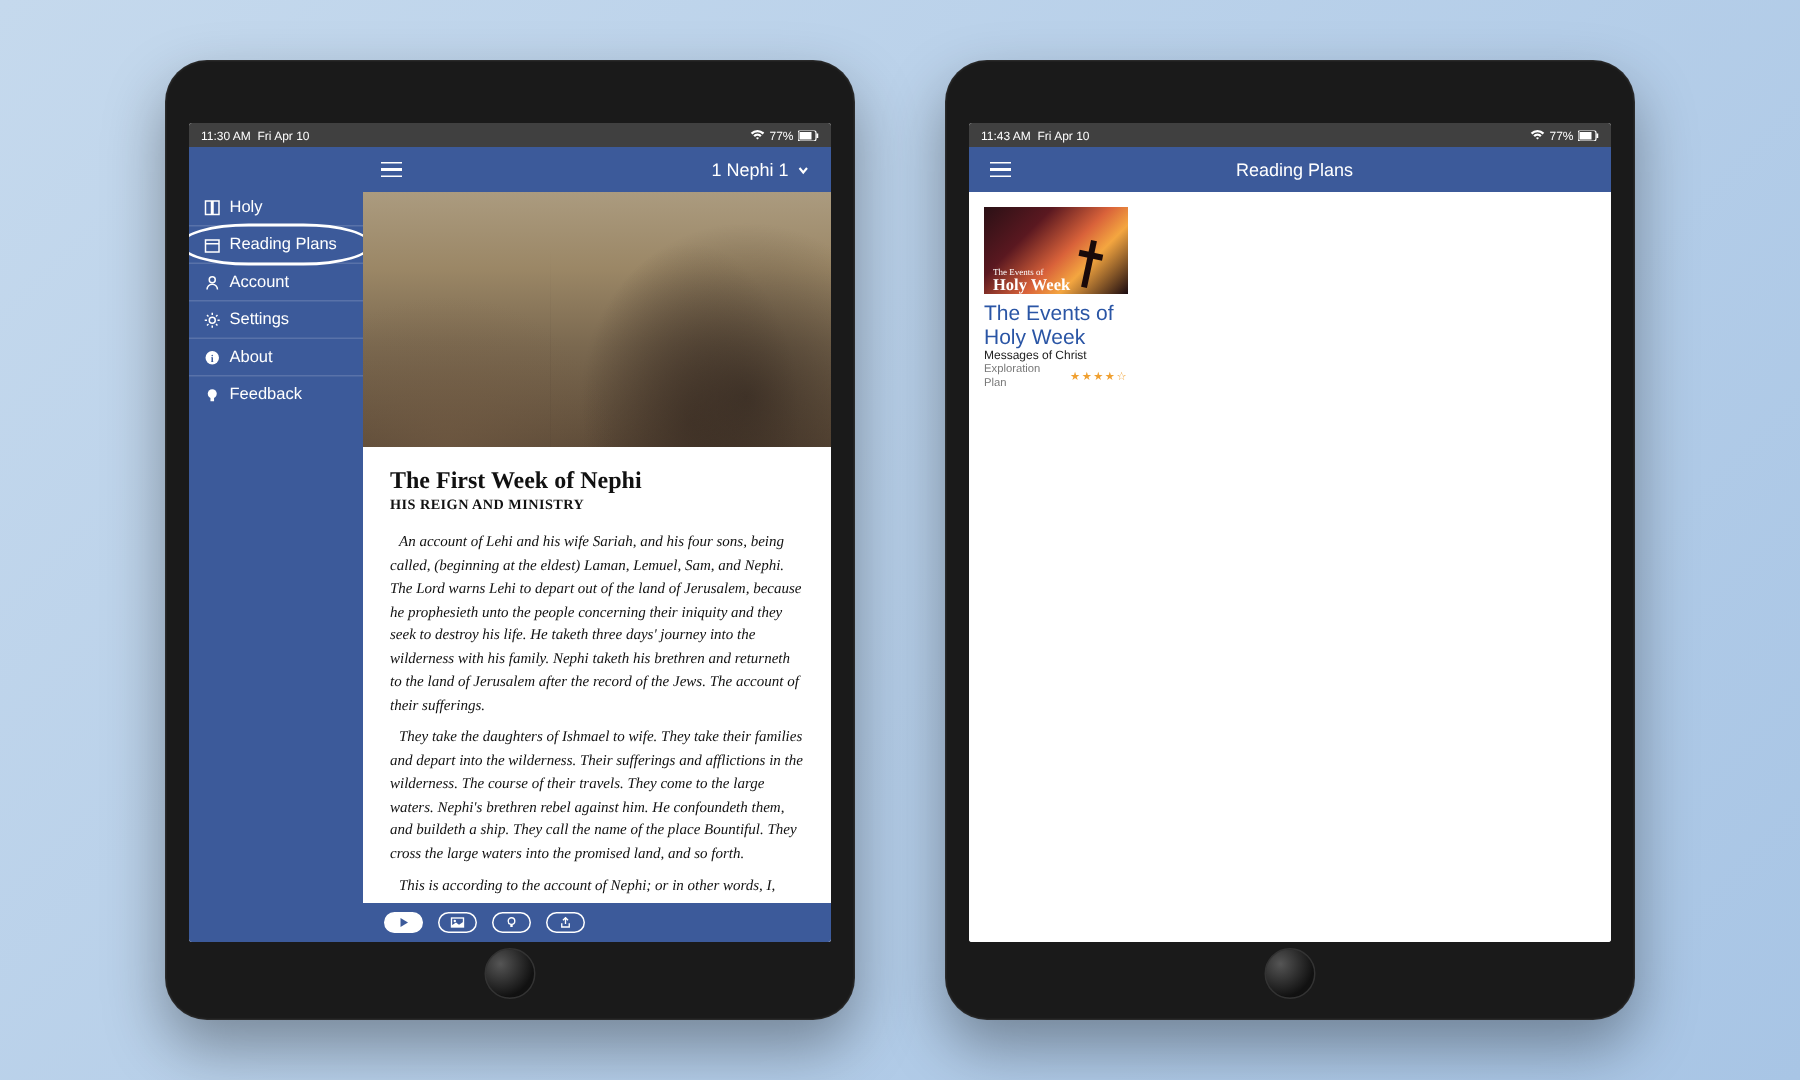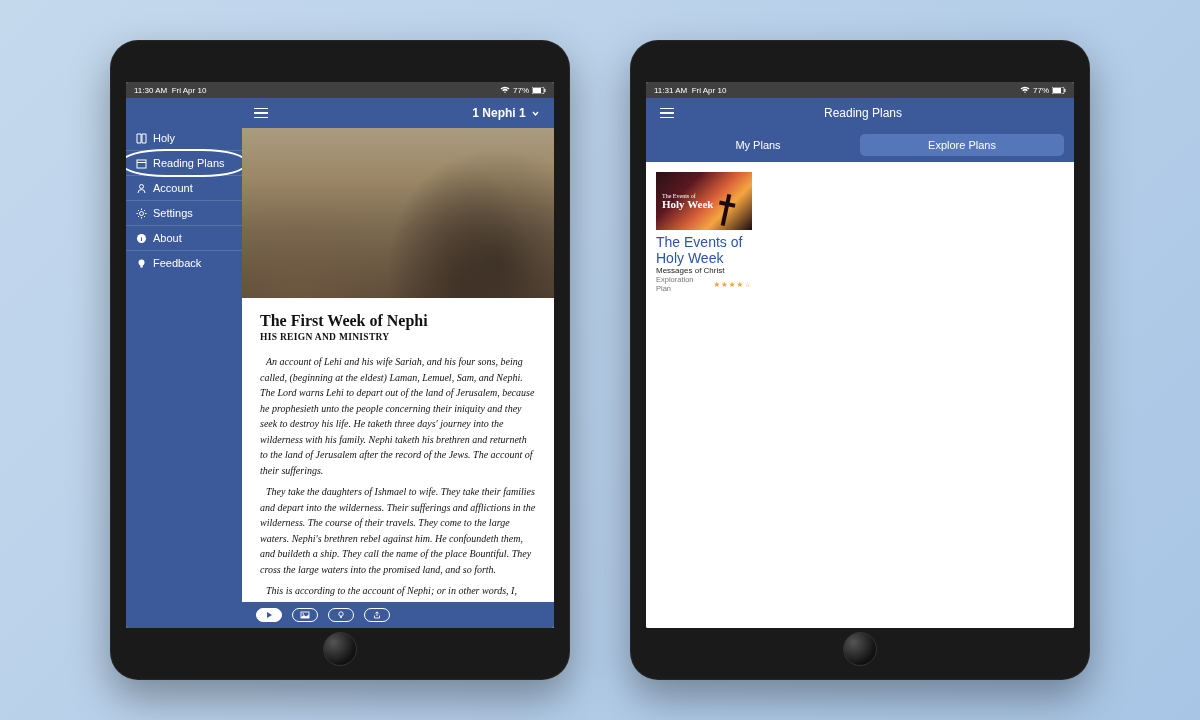--- a/index.html
+++ b/index.html
@@ -117,21 +117,21 @@
   }
   .content-header{
     height:30px;
     display:flex;
     align-items:center;
     color:#fff;
     font-size:12px;
   }
   .content-header .hamburger{ margin-left:4px;}
   .content-header .title-area{
-    flex:1; text-align:right; padding-right:14px; font-weight:700;
+    flex:1; text-align:right; padding-right:14px; font-weight:400;
   }
   .hero {
     height:170px;
     background: linear-gradient(180deg, #ab9b7f 0%, #9b8766 30%, #7b6950 60%, #5d4b38 100%);
     position:relative;
     overflow:hidden;
   }
   
   .hero::before{
     content:"";
@@ -220,21 +220,21 @@
   .plan-card{
     width:96px;
     cursor:pointer;
   }
   .plan-thumb{
     width:96px; height:58px;
     background: linear-gradient(135deg, #2a1015 0%, #5a1820 30%, #d9623a 55%, #f4a640 70%, #1a0a10 100%);
     position:relative;
     display:flex;
     flex-direction:column;
-    justify-content:center;
+    justify-content:flex-end;
     padding-left:6px;
     color:#fff;
     font-family:Georgia, serif;
   }
   .plan-thumb .line1{ font-size:6px;}
   .plan-thumb .line2{ font-size:11px; font-weight:700; line-height:1;}
   .plan-thumb::after{
     
     content:"";
     position:absolute;
@@ -390,21 +390,21 @@
         </div>
       </div>
     </div>
   </div>
 </div>
 
 <div class="tablet">
   <div class="screen">
     <div class="status-bar">
       <div>
-        <span>11:31 AM</span>&nbsp;
+        <span>11:43 AM</span>&nbsp;
         <span>Fri Apr 10</span>
       </div>
       <div class="status-right">
         <span class="wifi-icon">
           <svg width="10" height="8" viewBox="0 0 10 8">
               <path d="M5 7 L6 6 A1.4 1.4 0 0 0 4 6 Z M2.2 4.2 A4 4 0 0 1 7.8 4.2 L6.7 5.3 A2.5 2.5 0 0 0 3.3 5.3 Z M0.5 2.5 A6.4 6.4 0 0 1 9.5 2.5 L8.4 3.6 A4.8 4.8 0 0 0 1.6 3.6 Z" fill="#fff"></path>
             </svg>
         </span>
         <span>77%</span>
         <span class="battery-icon">
@@ -419,24 +419,20 @@
     <div class="right-screen-flex">
       <div class="app-header">
         <div class="hamburger" style="margin-left:6px">
             <span></span>
             <span></span>
             <span></span>
           </div>
         <div class="header-title">Reading Plans</div>
         <div style="width:30px"></div>
       </div>
-      <div class="tabs-row">
-        <div class="tab">My Plans</div>
-        <div class="tab active">Explore Plans</div>
-      </div>
       <div class="plans-body">
         <div class="plan-card">
           <div class="plan-thumb">
             <div class="line1">The Events of</div>
             <div class="line2">Holy Week</div>
           </div>
           <div class="plan-title">The Events of Holy Week</div>
           <div class="plan-sub">Messages of Christ</div>
           <div class="plan-meta">
             <span>Exploration Plan</span>

